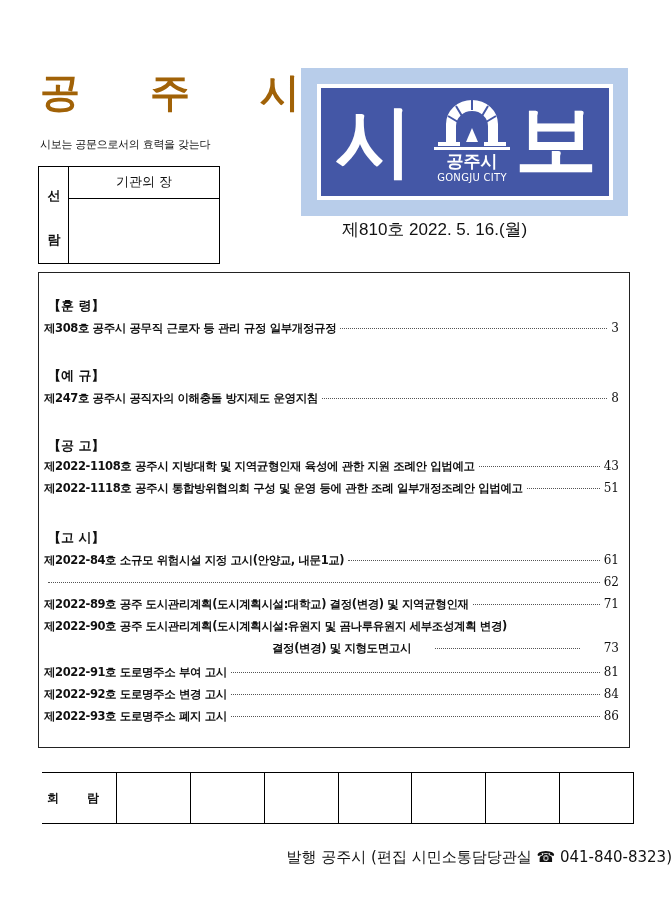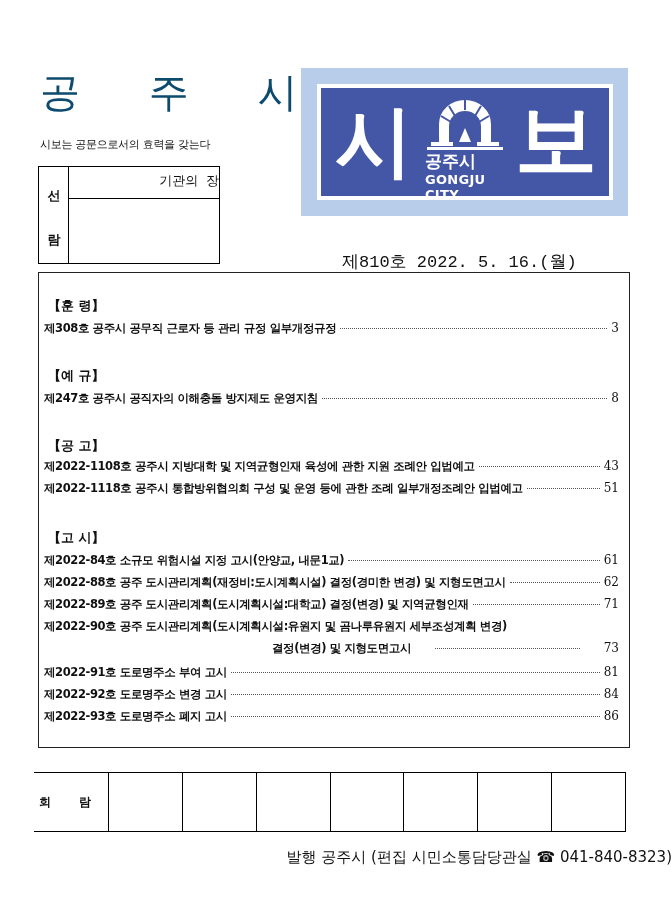--- a/index.html
+++ b/index.html
@@ -1,43 +1,43 @@
 <!DOCTYPE html>
 <html><head>
 <meta charset="utf-8">
 <style>
   html, body { margin:0; padding:0; background:#ffffff; }
   body { width:672px; height:920px; position:relative; overflow:hidden;
          font-family:"DejaVu Sans", sans-serif; color:#111; }
   .abs { position:absolute; }
-  .city-title { left:40px; top:68px; font-size:40px; font-weight:normal; color:#0c4a6e;
+  .city-title { left:40px; top:68px; font-size:40px; font-weight:bold; color:#a16207;
                 letter-spacing:28px; line-height:48px; }
   .motto { left:40px; top:137px; font-size:11px; letter-spacing:-0.3px; }
   .sign-table { left:38px; top:166px; width:182px; height:98px; border:1.5px solid #000; box-sizing:border-box; }
   .sign-left { position:absolute; left:0; top:0; width:30px; height:100%; border-right:1.5px solid #000; box-sizing:border-box; }
   .sign-left span { position:absolute; left:0; width:30px; text-align:center; font-size:13px; font-weight:bold; }
   .sign-head { position:absolute; left:30px; top:0; right:0; height:32px; border-bottom:1.5px solid #000; box-sizing:border-box;
-               text-align:right; font-size:13px; line-height:30px;font-family:Liberation Mono, monospace; }
+               text-align:center; font-size:13px; line-height:30px; }
   .logo-outer { left:301px; top:68px; width:327px; height:148px; background:#b8cdea; }
   .logo-inner { position:absolute; left:16px; top:16px; width:296px; height:116px; background:#ffffff; }
   .logo-blue { position:absolute; left:4px; top:4px; width:288px; height:108px; background:#4457a6; color:#fff; }
   .logo-si { position:absolute; left:14px; top:8px; font-size:78px; font-weight:bold; line-height:90px; color:#fff; }
   .logo-bo { position:absolute; right:12px; top:6px; font-size:82px; font-weight:bold; line-height:92px; color:#fff; }
-  .logo-center { position:absolute; left:104px; top:10px; width:80px; height:96px; }
+  .logo-center { position:absolute; left:111px; top:10px; width:80px; height:96px; text-align:center; }
   .logo-kname { position:absolute; left:0; top:52px; width:80px; font-size:17px; font-weight:bold; }
-  .logo-ename { position:absolute; left:0; top:74px; width:80px; font-size:13px; font-weight:bold; letter-spacing:0.3px; }
-  .issue { left:342px; top:218px; font-family:Liberation Mono, monospace; font-size:17px;margin-top:32px; }
+  .logo-ename { position:absolute; left:0; top:74px; width:80px; font-size:10px; font-weight:normal; letter-spacing:0.3px; }
+  .issue { left:342px; top:218px; font-family:Liberation Sans, sans-serif; font-size:17px; }
   .toc { left:38px; top:272px; width:592px; height:476px; border:1.5px solid #222; box-sizing:border-box;text-align:center; }
   .sec-title { position:absolute; left:9px; font-size:13px; font-weight:bold; }
   .row { position:absolute; left:5px; right:10px; height:18px; display:flex; align-items:baseline; font-size:11.5px; }
   .row .t { white-space:nowrap; font-weight:bold; letter-spacing:-0.4px; }
   .row .d { flex:1; border-bottom:1px dotted #555; margin:0 4px; transform:translateY(-3px); }
   .row .p { font-family:"DejaVu Serif", serif; font-size:12px; }
   .cont { padding-left:228px;gap:20px; }
-  .circ { left:34px; top:772px; width:592px; height:60px; border-top:1.5px solid #000; border-bottom:1.5px solid #000; box-sizing:border-box; display:flex; }
+  .circ { left:42px; top:772px; width:592px; height:52px; border-top:1.5px solid #000; border-bottom:1.5px solid #000; box-sizing:border-box; display:flex; }
   .circ div { border-left:1px solid #000; box-sizing:border-box; height:100%; }
   .circ div:last-child { border-right:1px solid #000; }
   .circ .lbl { width:74px; border-left:none; font-size:12px; font-weight:bold; display:flex; align-items:center; justify-content:center; letter-spacing:12px; }
   .circ .cell { flex:1; }
   .footer { left:0; width:672px; top:848px; text-align:right; font-size:15px; }
 </style>
 </head>
 <body>
 
 <div class="abs city-title">공 주 시</div>
@@ -101,21 +101,20 @@
       <span class="p">51</span>
     </div>
 
   <div class="sec-title" style="top:256px">【고    시】</div>
   <div class="row" style="top:280px">
       <span class="t">제2022-84호 소규모 위험시설 지정 고시(안양교, 내문1교)</span>
       <span class="d"></span>
       <span class="p">61</span>
     </div>
   <div class="row" style="top:302px">
-      <span class="t">제2022-88호 공주 도시관리계획(재정비:도시계획시설) 결정(경미한 변경) 및 지형도면고시</span>
       <span class="d"></span>
       <span class="p">62</span>
     </div>
   <div class="row" style="top:324px">
       <span class="t">제2022-89호 공주 도시관리계획(도시계획시설:대학교) 결정(변경) 및 지역균형인재</span>
       <span class="d"></span>
       <span class="p">71</span>
     </div>
   <div class="row" style="top:346px">
       <span class="t">제2022-90호 공주 도시관리계획(도시계획시설:유원지 및 곰나루유원지 세부조성계획 변경)</span>

